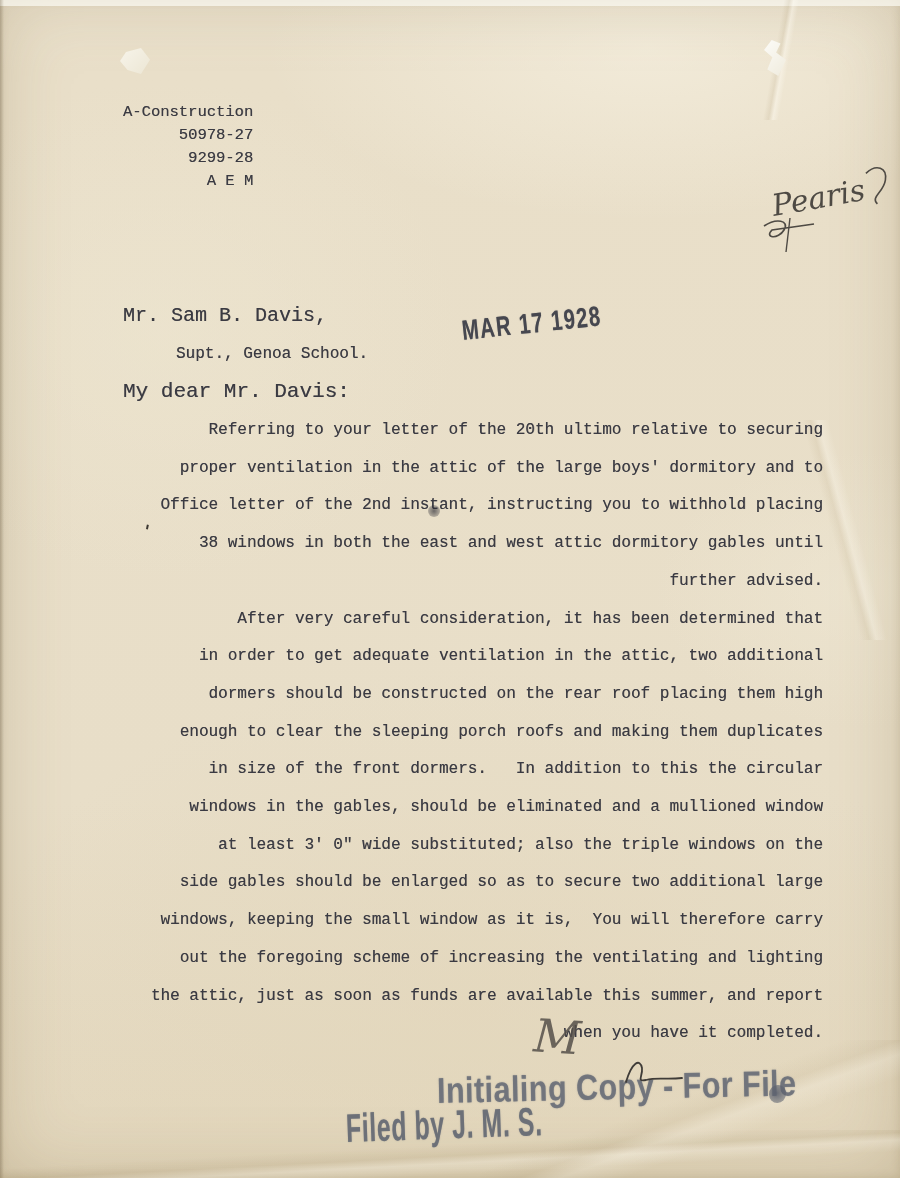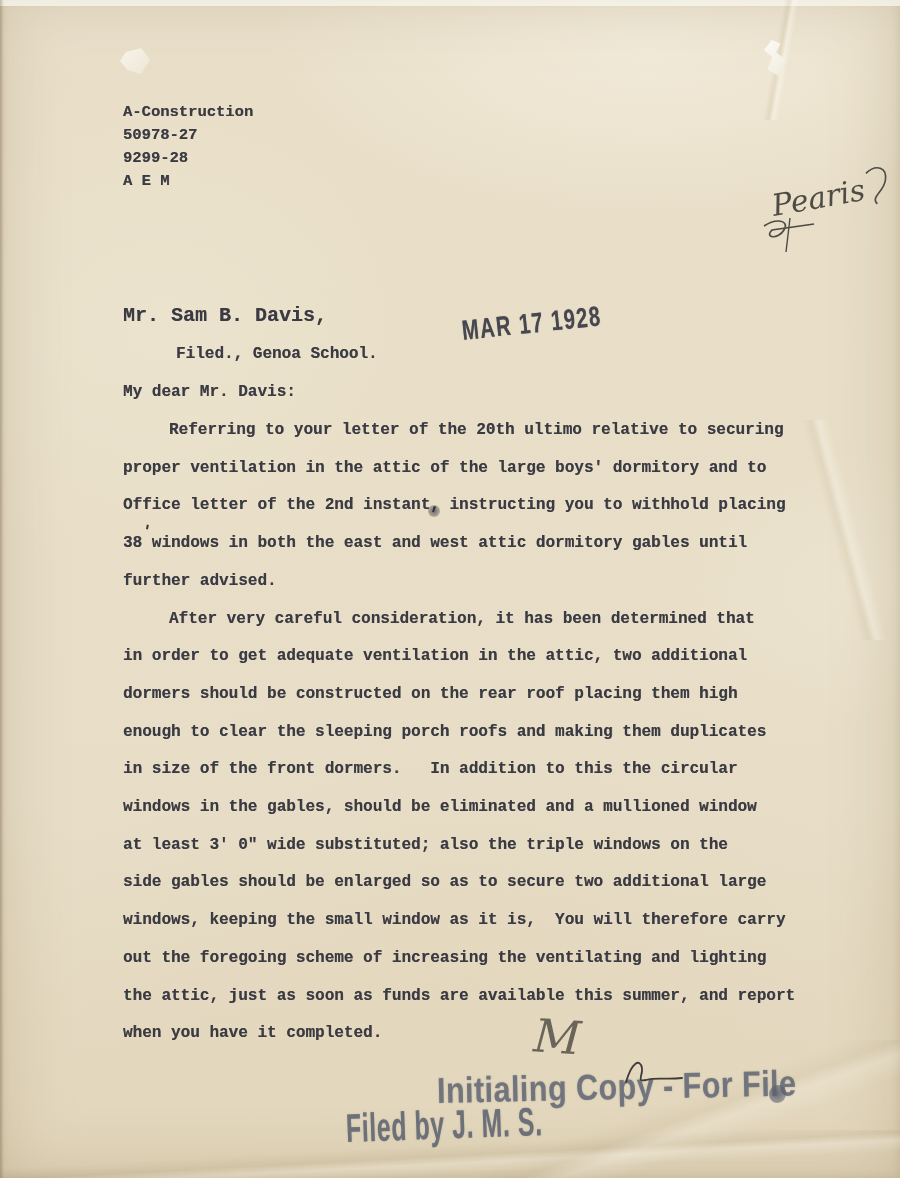--- a/index.html
+++ b/index.html
@@ -10,27 +10,28 @@
       radial-gradient(ellipse 620px 280px at 72% 4%, rgba(249,244,230,0.55), transparent 62%),
       radial-gradient(ellipse 500px 420px at 18% 28%, rgba(238,231,210,0.5), transparent 60%),
       radial-gradient(ellipse 760px 520px at 52% 86%, rgba(226,214,186,0.5), transparent 66%),
       radial-gradient(ellipse 300px 200px at 96% 50%, rgba(240,233,214,0.5), transparent 70%),
       linear-gradient(to bottom, #ece3cf 0%, #e9dfc9 6%, #e8dec8 68%, #e2d6bc 100%);
     box-shadow: inset 0 0 70px rgba(118,94,52,0.22), inset 0 0 10px rgba(118,94,52,0.18);
     font-family:"Liberation Mono", monospace;
   }
   
   .type{
-    position:absolute;color:#3a3a42;font-weight:700;
+    position:absolute;color:#3a3a42;font-weight:400;
     text-shadow:0.3px 0.3px 0.6px rgba(45,45,55,0.55);
+    text-align:right;
   }
   .ref-block{left:123px;top:101px;font-size:15.5px;line-height:23px;white-space:pre;}
   .addr-name{left:123px;top:304px;font-size:20px;line-height:24px;white-space:pre;}
   .addr-title{left:176px;top:342px;font-size:16px;line-height:24px;white-space:pre;}
-  .salutation{left:123px;top:380px;font-size:16px;line-height:24px;white-space:pre;}
+  .salutation{left:123px;top:380px;font-size:21px;line-height:24px;white-space:pre;}
   .body-block{left:123px;top:412px;width:700px;font-size:16px;line-height:37.7px;}
   .body-block p{margin:0;white-space:pre-wrap;text-indent:46px;}
   
   .stamp{
     position:absolute;font-family:"Liberation Sans", sans-serif;font-weight:700;
     white-space:nowrap;transform-origin:left center;
   }
   .date-stamp{
     left:462px;top:315px;font-size:28px;letter-spacing:2px;color:#46474f;
     transform:rotate(-6deg) scaleX(0.72);
@@ -117,21 +118,21 @@
       <text x="22" y="46" font-family="DejaVu Serif, serif" font-style="italic" font-size="30" fill="#4e4a44">Pearis</text>
       <path d="M120 20 C132 12, 142 18, 138 30 C134 42, 120 44, 126 52" fill="none" stroke="#4e4a44" stroke-width="1.6"></path>
     </g>
     <path d="M14 66 C26 58, 40 60, 34 70 C28 80, 14 78, 22 70 L64 64" fill="none" stroke="#4e4a44" stroke-width="1.7"></path>
     <path d="M40 58 L36 92" fill="none" stroke="#4e4a44" stroke-width="1.4"></path>
   </svg>
 
   <div class="stamp date-stamp">MAR 17 1928</div>
 
   <div class="type addr-name">Mr. Sam B. Davis,</div>
-  <div class="type addr-title">Filed., Genoa School.</div>
+  <div class="type addr-title">Supt., Genoa School.</div>
   <div class="type salutation">My dear Mr. Davis:</div>
 
   <div class="type body-block">
     <p>Referring to your letter of the 20th ultimo relative to securing
 proper ventilation in the attic of the large boys' dormitory and to
 Office letter of the 2nd instant, instructing you to withhold placing
 38 windows in both the east and west attic dormitory gables until
 further advised.</p>
     <p>After very careful consideration, it has been determined that
 in order to get adequate ventilation in the attic, two additional

